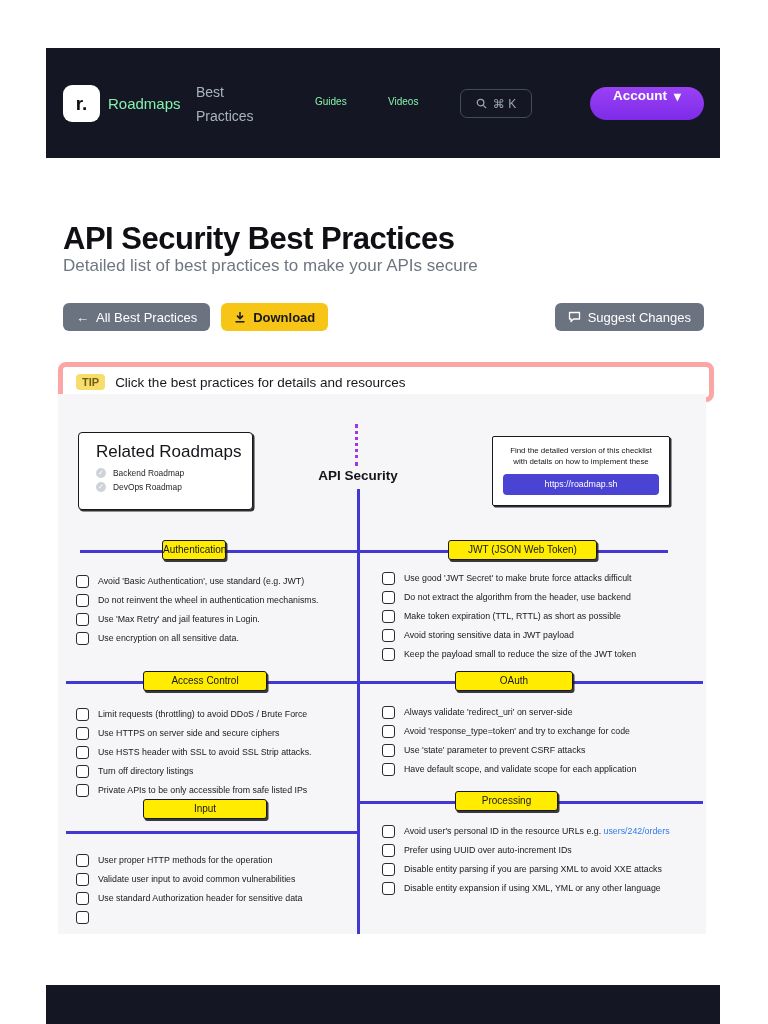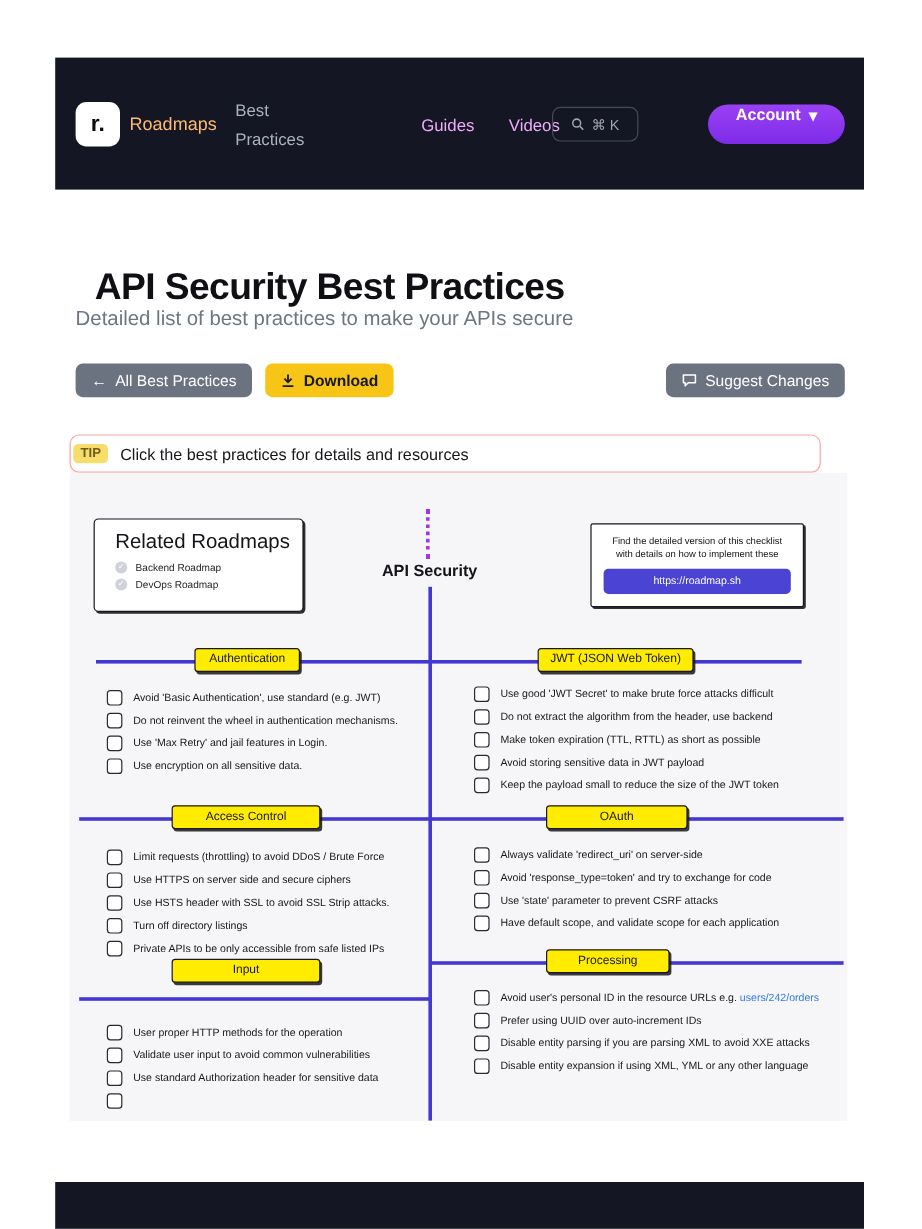--- a/index.html
+++ b/index.html
@@ -4,41 +4,41 @@
 <style>
   html,body{margin:0;padding:0;}
   body{
     width:768px;height:1024px;position:relative;overflow:hidden;
     background:#ffffff;font-family:"Liberation Sans",sans-serif;color:#17171c;
   }
   
   .header{position:absolute;left:46px;top:48px;width:674px;height:110px;background:#141723;}
   .logo-box{position:absolute;left:17px;top:37px;width:37px;height:37px;background:#fff;border-radius:9px;
     display:flex;align-items:center;justify-content:center;font-weight:bold;font-size:19px;color:#0b0b10;}
-  .logo-text{position:absolute;left:62px;top:47px;font-size:15px;color:#fdba74;}
+  .logo-text{position:absolute;left:62px;top:47px;font-size:15px;color:#86efac;}
   .nav-bp{position:absolute;left:150px;top:32px;width:70px;font-size:14px;line-height:24px;color:#aab2bf;cursor:pointer;}
-  .nav-link{position:absolute;top:48px;font-size:14px;color:#f0abfc;cursor:pointer;margin-left:36px;}
+  .nav-link{position:absolute;top:48px;font-size:10px;color:#86efac;cursor:pointer;}
   .nav-guides{left:269px;} .nav-videos{left:342px;}
   .searchbox{position:absolute;left:414px;top:41px;width:70px;height:27px;border:1px solid #444b5b;border-radius:7px;
     display:flex;align-items:center;justify-content:center;gap:6px;color:#9ba4b2;font-size:12px;cursor:pointer;}
   .account-btn{position:absolute;left:544px;top:39px;width:114px;height:33px;border-radius:17px;cursor:pointer;
     background:linear-gradient(180deg,#9a41f5,#7e2be8);color:#fff;font-size:13.5px;font-weight:bold;
     display:flex;align-items:flex-start;justify-content:center;gap:7px;border:none;}
   
-  .h1{position:absolute;left:63px;top:200px;font-size:31px;font-weight:800;letter-spacing:-.5px;color:#0f0f14;margin-left:16px;}
+  .h1{position:absolute;left:63px;top:200px;font-size:31px;font-weight:800;letter-spacing:-.5px;color:#0f0f14;}
   .subtitle{position:absolute;left:63px;top:256px;font-size:17px;color:#6e7680;}
   .btn-row{position:absolute;left:63px;top:303px;width:641px;display:flex;gap:11px;}
   .btn{height:28px;border:none;border-radius:6px;display:inline-flex;align-items:center;gap:7px;
     padding:0 13px;font-size:13px;font-family:"Liberation Sans",sans-serif;cursor:pointer;}
   .btn-gray{background:#6b7280;color:#fff;}
   .btn-yellow{background:#f7c515;color:#17171c;font-weight:bold;}
   .btn-suggest{margin-left:auto;}
   
-  .tip{position:absolute;left:58px;top:362px;width:620px;height:30px;background:#fff;border:1px solid #fca5a5;
-    border-radius:8px;box-shadow:0 1px 2px rgba(0,0,0,.05);display:flex;align-items:center;gap:10px;padding:0 2px;}
+  .tip{position:absolute;left:58px;top:362px;width:620px;height:30px;background:#fff;border:5px solid #fca5a5;
+    border-radius:8px;box-shadow:0 1px 2px rgba(0,0,0,.05);display:flex;align-items:center;gap:10px;padding:0 13px;}
   .tip-badge{background:#f7dd6b;color:#715e12;border-radius:4px;font-size:11px;font-weight:bold;padding:2px 6px;}
   .tip-text{font-size:13.5px;color:#17171c;}
   
   .panel{position:absolute;left:58px;top:394px;width:648px;height:540px;background:#f6f6f8;overflow:hidden;}
   .panel *{position:absolute;}
   .dotline{left:297px;top:30px;height:42px;width:0;border-left:3px dotted #a136e3;}
   .center-title{left:228px;top:74px;width:144px;text-align:center;font-size:13.5px;font-weight:bold;color:#141419;}
   .vline{left:299px;top:95px;width:3px;height:445px;background:#4339d2;}
   .related-box{left:20px;top:38px;width:173px;height:76px;background:#fff;border:1.8px solid #17171c;border-radius:4px;
     box-shadow:1.5px 1.5px 0 rgba(23,23,28,.9);}
@@ -53,27 +53,27 @@
   .info-line{display:block;font-size:7.9px;line-height:11px;color:#141419;}
   .info-line.first{margin-top:8px;}
   .info-btn{display:block;margin:7px auto 0;width:156px;height:21px;background:#4a43d4;border-radius:4px;color:#fff;
     font-size:8.8px;line-height:21px;text-align:center;cursor:pointer;}
   .hline{height:2.5px;background:#4339d2;}
   .slabel{height:20px;background:#ffec00;border:1.6px solid #17171c;border-radius:3px;
     box-shadow:1.5px 2px 0 rgba(23,23,28,.85);font-size:10px;color:#17171c;text-align:center;line-height:18px;
     box-sizing:border-box;cursor:pointer;}
   .items{display:flex;flex-direction:column;gap:6px;}
   .items *{position:static;}
-  .check-item{display:flex;gap:9px;align-items:flex-start;min-height:13px;cursor:pointer;margin-left:13px;}
+  .check-item{display:flex;gap:9px;align-items:flex-start;min-height:13px;cursor:pointer;}
   .cb{flex:0 0 13px;width:13px;height:13px;background:#fff;border:1.6px solid #2a2a30;border-radius:3px;box-sizing:border-box;}
   .txt{font-size:8.8px;line-height:13px;color:#17171c;}
   .lnk{color:#3079e8;}
   
-  #line-auth{left:22px;top:156px;width:278px;}   #label-auth{left:104px;top:146px;width:88px;}
-  #line-jwt{left:300px;top:156px;width:310px;}   #label-jwt{left:390px;top:146px;width:130px;}
+  #line-auth{left:22px;top:156px;width:278px;}   #label-auth{left:104px;top:146px;width:64px;}
+  #line-jwt{left:300px;top:156px;width:310px;}   #label-jwt{left:390px;top:146px;width:149px;}
   #line-access{left:8px;top:287px;width:292px;}  #label-access{left:85px;top:277px;width:124px;}
   #line-oauth{left:300px;top:287px;width:345px;} #label-oauth{left:397px;top:277px;width:118px;}
   #line-processing{left:300px;top:407px;width:345px;} #label-processing{left:397px;top:397px;width:103px;}
   #line-input{left:8px;top:437px;width:292px;}   #label-input{left:85px;top:405px;width:124px;}
   #items-auth{left:18px;top:181px;width:284px;}
   #items-jwt{left:324px;top:178px;width:322px;}
   #items-access{left:18px;top:314px;width:284px;}
   #items-oauth{left:324px;top:312px;width:322px;}
   #items-processing{left:324px;top:431px;width:322px;}
   #items-input{left:18px;top:460px;width:284px;}

